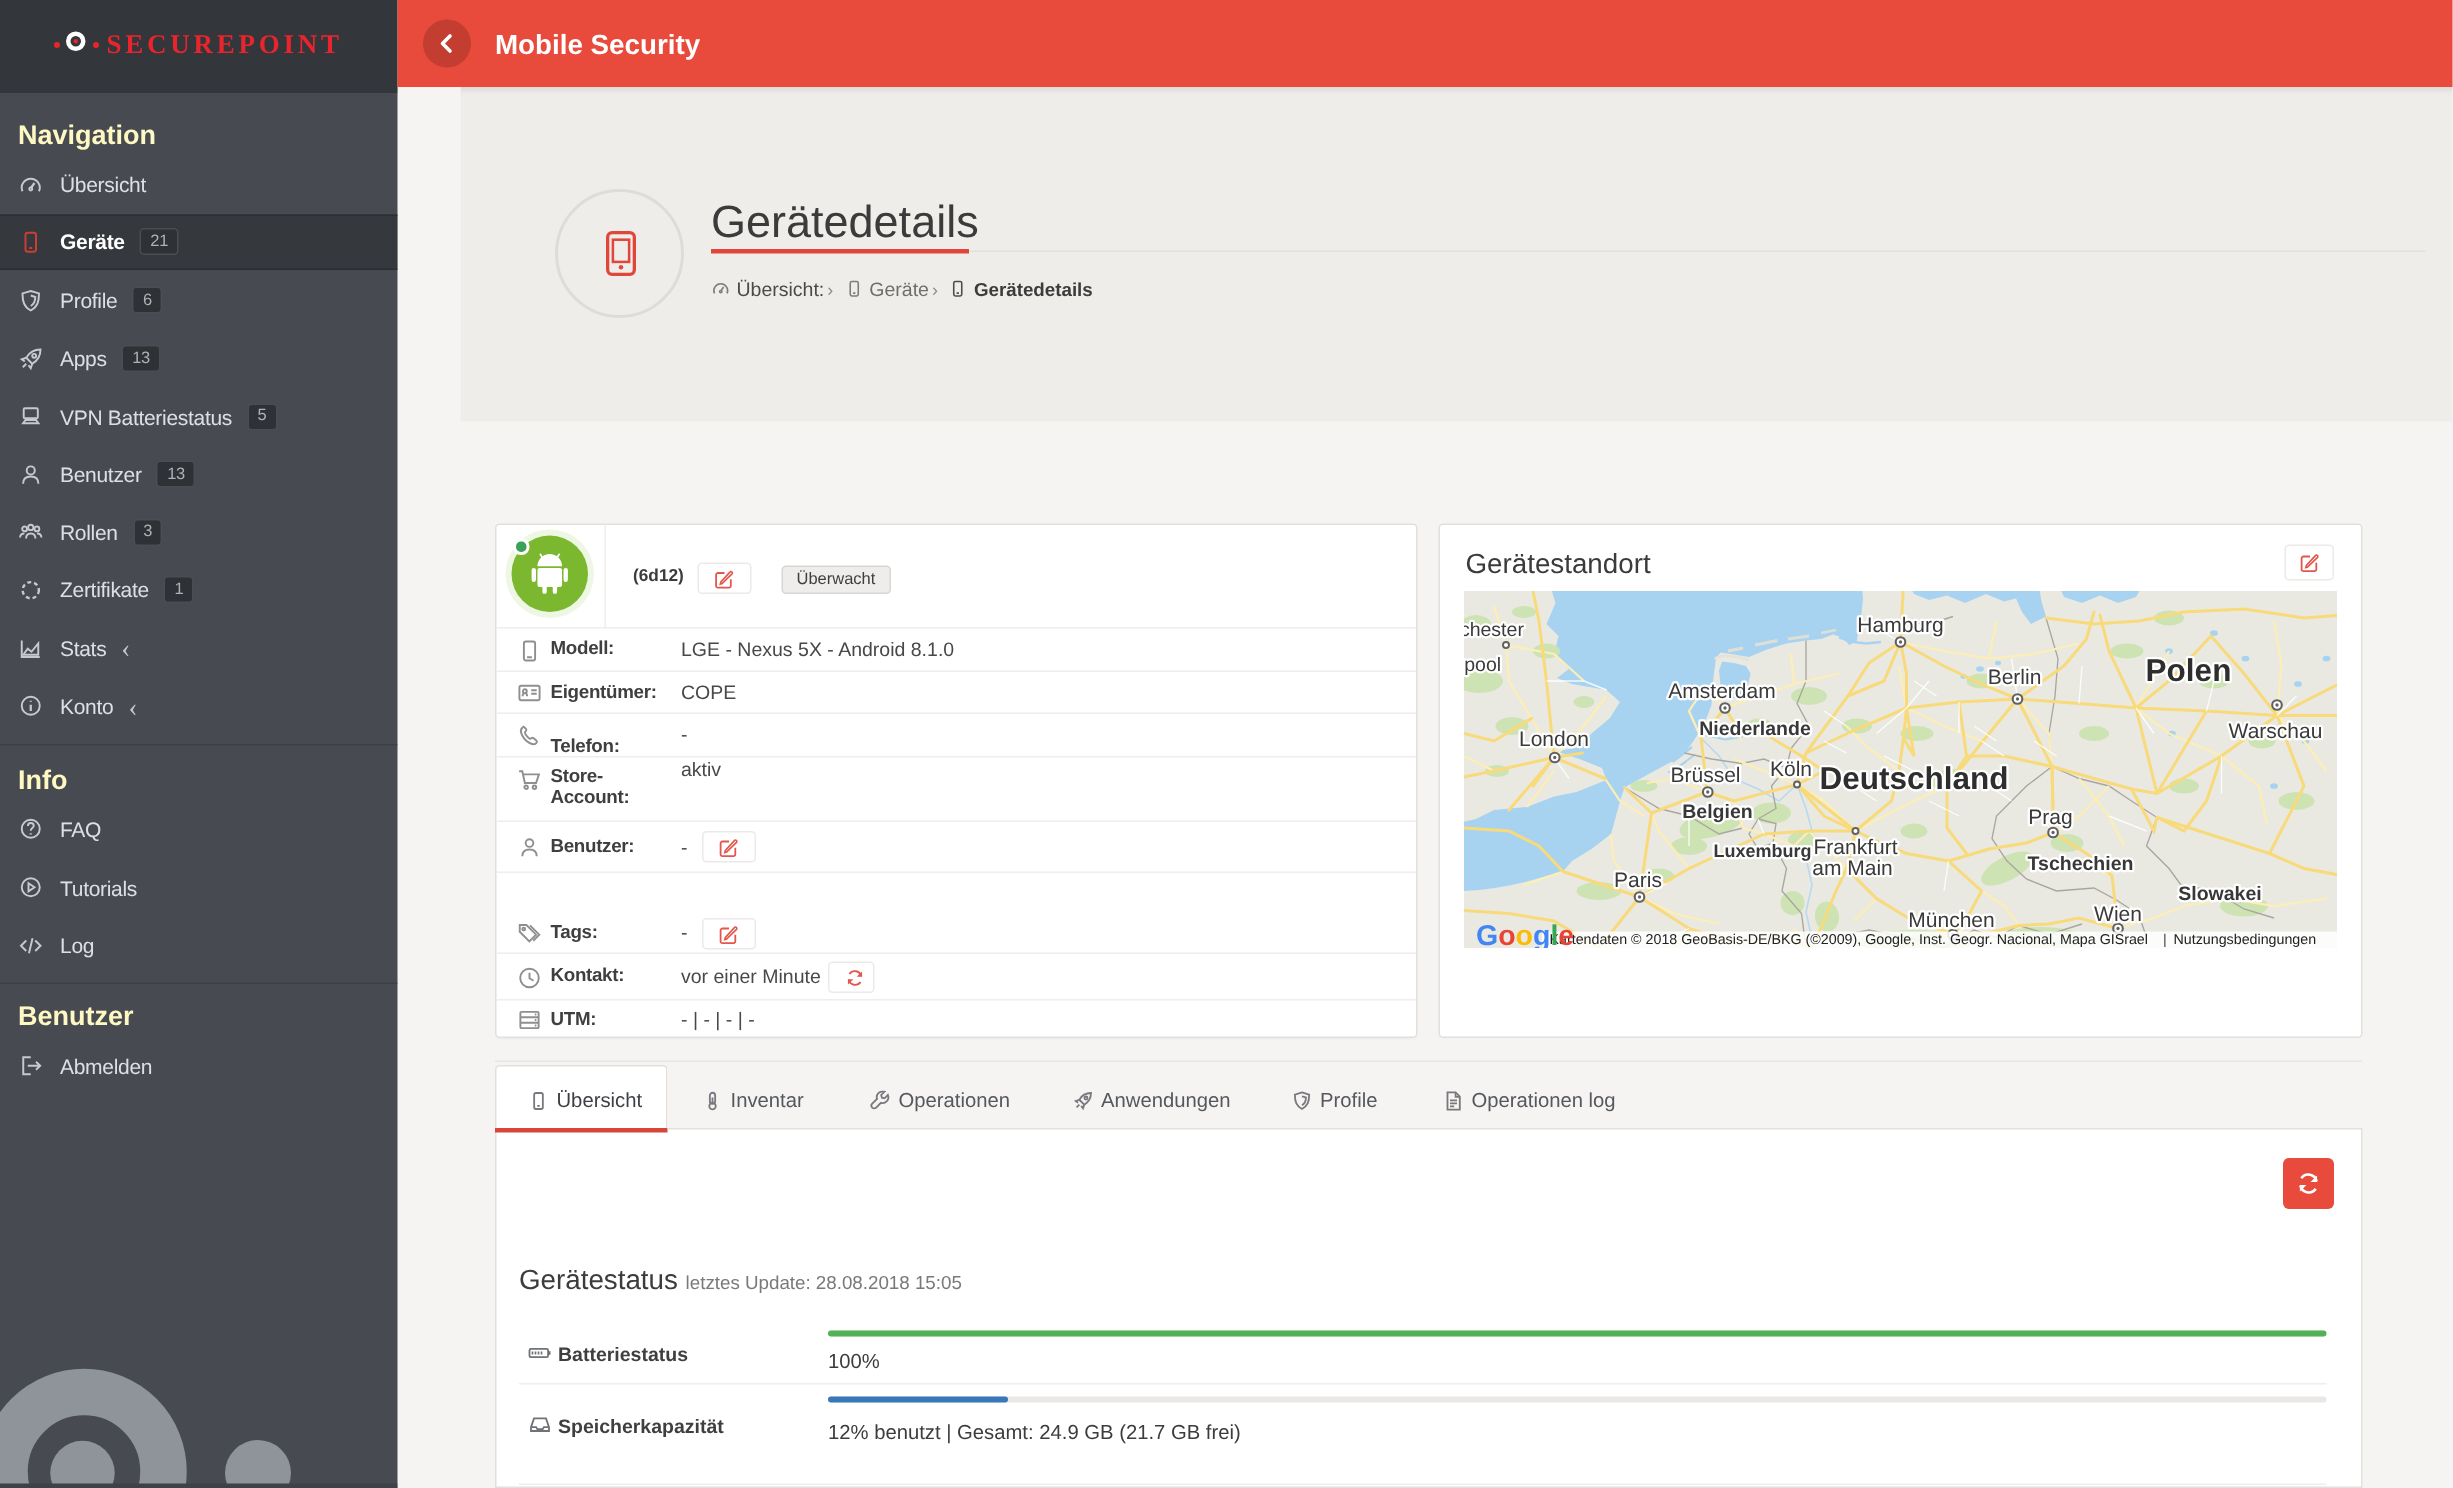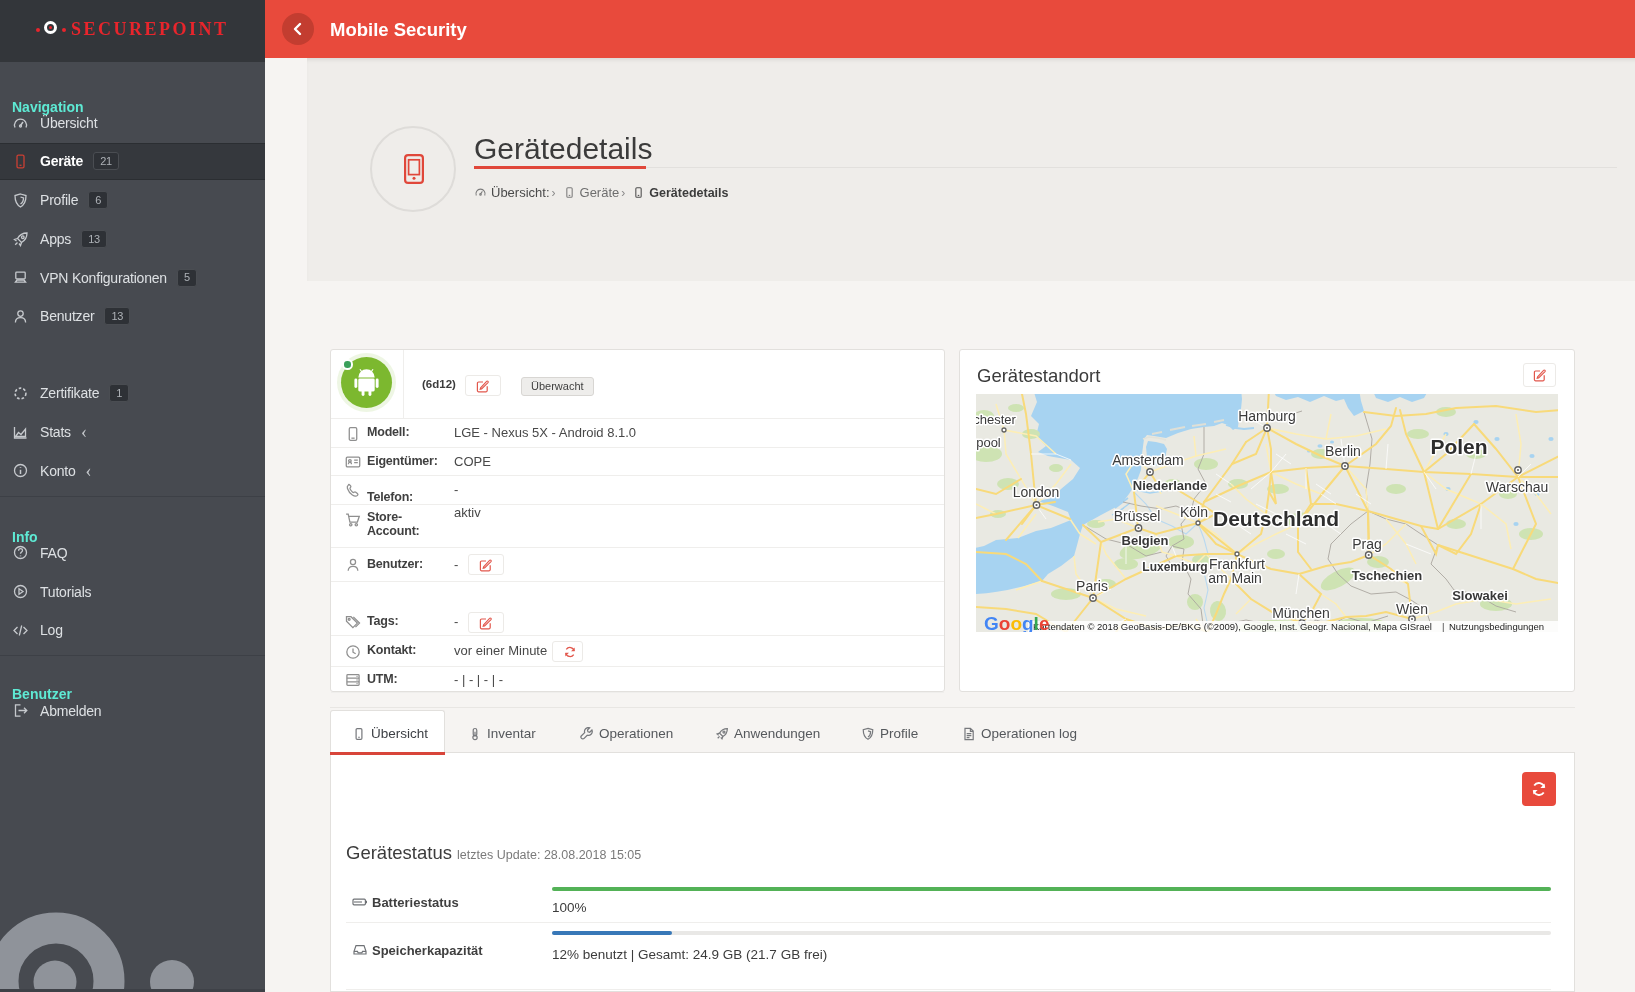--- a/index.html
+++ b/index.html
@@ -10,21 +10,21 @@
 .abs{position:absolute;}
 
 
 #sidebar{left:0;top:0;width:265px;height:992px;background:#474a50;overflow:hidden;}
 #logoband{position:absolute;left:0;top:0;width:265px;height:62px;background:#33363a;}
 #logo{position:absolute;left:36px;top:20px;height:22px;white-space:nowrap;}
 .logodot{position:absolute;border-radius:50%;background:#e8252c;}
 #logoring{position:absolute;left:8px;top:1px;width:13px;height:13px;border:3.2px solid #fff;border-radius:50%;}
 #logoring i{position:absolute;left:2.2px;top:2.2px;width:3px;height:3px;border-radius:50%;background:#e8252c;}
 #logotext{position:absolute;left:35px;top:-1px;font-family:"Liberation Serif",serif;font-weight:bold;font-size:18px;letter-spacing:2.5px;color:#e8252c;}
-.navlabel{position:absolute;left:12px;font-size:14px;font-weight:bold;color:#5eead4;margin-top:19px;}
+.navlabel{position:absolute;left:12px;font-size:18px;font-weight:bold;color:#fef9c3;}
 .navitem{position:absolute;left:0;width:265px;height:38.6px;display:flex;align-items:center;color:#dde0e3;font-size:14px;letter-spacing:-0.2px;}
 .navitem .nico{width:17px;height:17px;margin-left:12px;flex:none;}
 .navitem .ntxt{margin-left:11px;}
 .navitem svg{display:block;width:100%;height:100%;stroke:#c6c9cd;fill:none;stroke-width:1.3;}
 .badge{display:inline-block;margin-left:10px;padding:1.5px 6px;background:#2e3136;border:1px solid #4a4d52;border-radius:3px;font-size:11px;color:#aeb2b7;line-height:13px;}
 .chev{margin-left:10px;color:#c3c6ca;font-size:18px;font-family:"Liberation Serif",serif;line-height:10px;}
 #activeitem{background:#35383d;border-top:1px solid #2b2e32;border-bottom:1px solid #2b2e32;}
 #activeitem .ntxt{font-weight:bold;color:#fff;}
 #activeitem svg{stroke:#cb3f33;}
 .sep{position:absolute;left:0;width:265px;border-top:1px solid #3d4046;}
@@ -158,32 +158,44 @@
         <span class="ntxt">Apps</span>
         <span class="badge">13</span>
       </div>
     <div class="navitem" style="top:258.4px;">
         <span class="nico">
           <svg viewBox="0 0 17 17">
             <rect x="3.8" y="3.2" width="9.4" height="6.6" rx="0.8"></rect>
             <path d="M5 11 H12 L13.6 13.2 H3.4 Z"></path>
           </svg>
         </span>
-        <span class="ntxt">VPN Konfigurationen</span>
+        <span class="ntxt">VPN Batteriestatus</span>
         <span class="badge">5</span>
       </div>
     <div class="navitem" style="top:297px;">
         <span class="nico">
           <svg viewBox="0 0 17 17">
             <circle cx="8.5" cy="5.6" r="2.7"></circle>
             <path d="M3.4 14.5 C3.4 11 5.5 9.6 8.5 9.6 C11.5 9.6 13.6 11 13.6 14.5"></path>
           </svg>
         </span>
         <span class="ntxt">Benutzer</span>
         <span class="badge">13</span>
+      </div>
+    <div class="navitem" style="top:335.6px;">
+        <span class="nico">
+          <svg viewBox="0 0 17 17">
+            <circle cx="4.4" cy="6.6" r="1.6"></circle>
+            <circle cx="12.6" cy="6.6" r="1.6"></circle>
+            <circle cx="8.5" cy="5.6" r="1.8"></circle>
+            <path d="M1.4 12.4 C1.4 10.6 2.6 9.6 4.3 9.6 M12.7 9.6 C14.4 9.6 15.6 10.6 15.6 12.4 M5.4 13 C5.4 10.9 6.6 9.6 8.5 9.6 C10.4 9.6 11.6 10.9 11.6 13"></path>
+          </svg>
+        </span>
+        <span class="ntxt">Rollen</span>
+        <span class="badge">3</span>
       </div>
     <div class="navitem" style="top:374.2px;">
         <span class="nico">
           <svg viewBox="0 0 17 17">
             <circle cx="8.5" cy="8.5" r="5.4" stroke-dasharray="2.6 2.0" stroke-width="1.6"></circle>
           </svg>
         </span>
         <span class="ntxt">Zertifikate</span>
         <span class="badge">1</span>
       </div>

